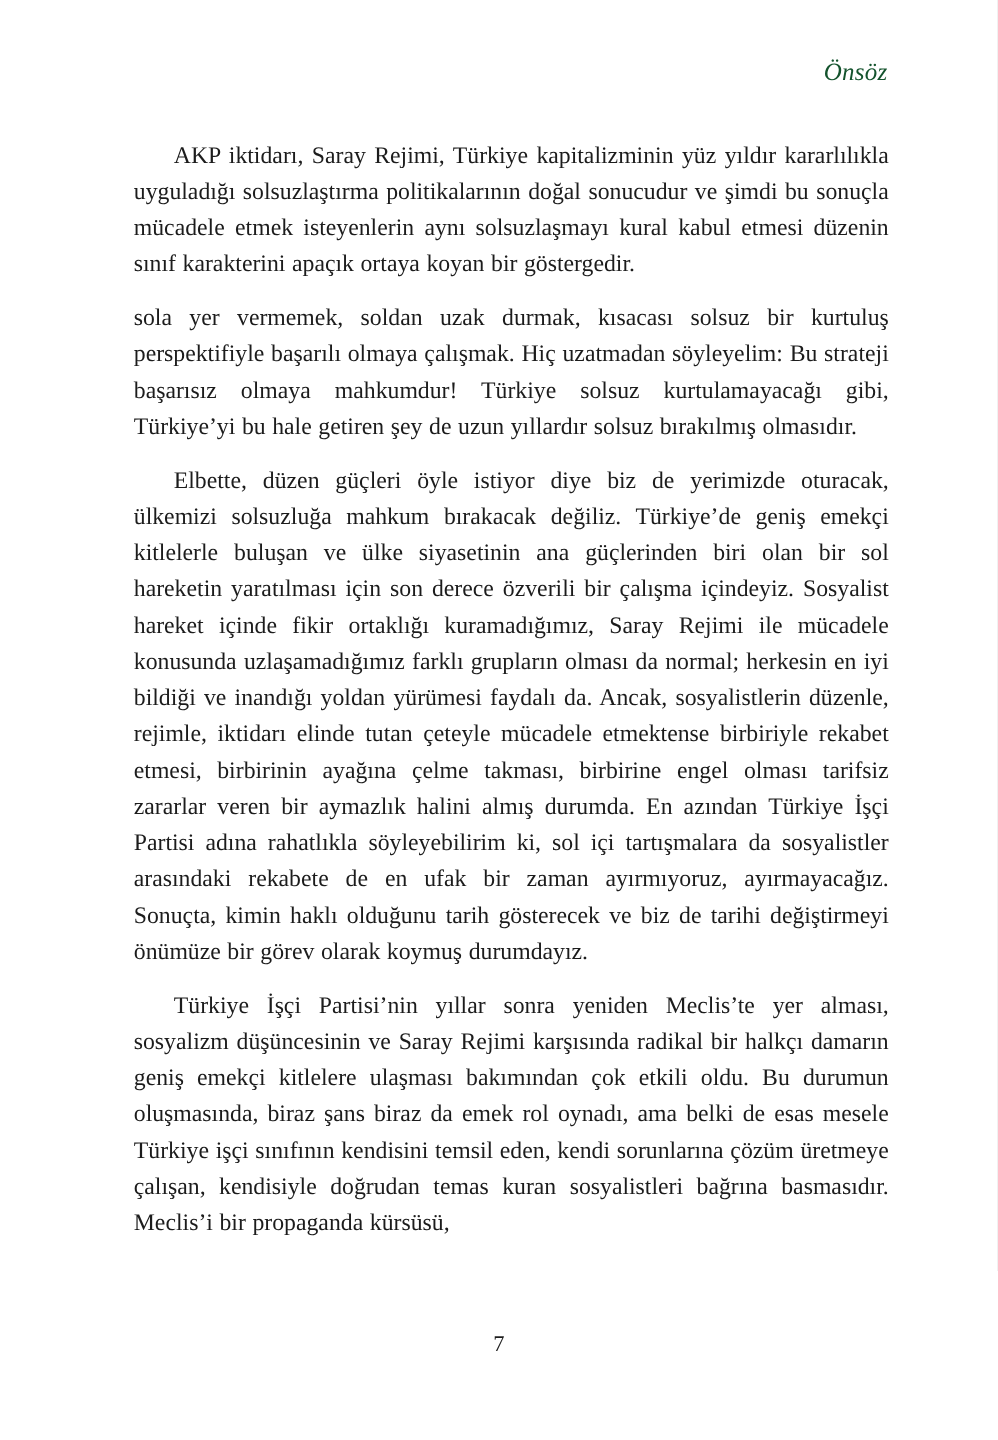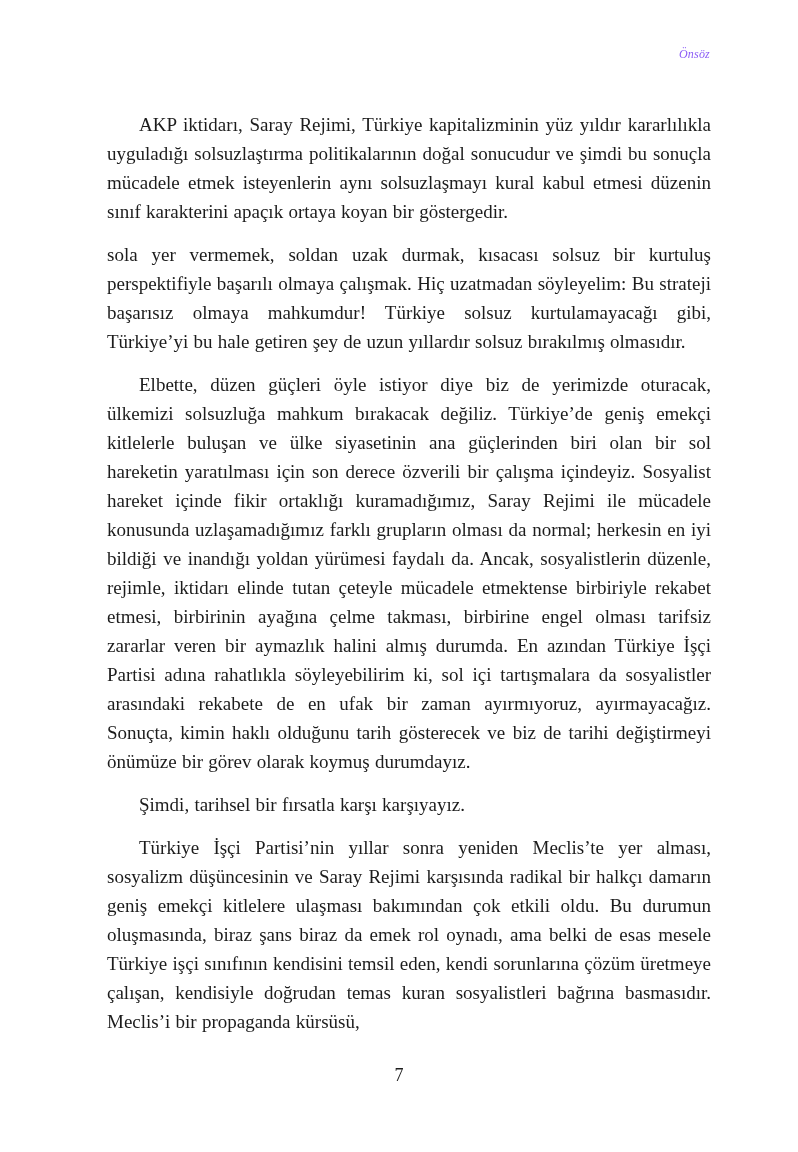--- a/index.html
+++ b/index.html
@@ -16,23 +16,23 @@
     overflow: hidden;
     font-family: "Liberation Serif", "DejaVu Serif", serif;
     color: #1c1c1c;
     box-sizing: border-box;
   }
   .running-head {
     position: absolute;
     top: 47px;
     right: 88px;
     font-style: italic;
-    font-size: 12px;
+    font-size: 20px;
     letter-spacing: 0.2px;
-    color: #8b5cf6;
+    color: #14532d;
   }
   .body-text {
     position: absolute;
     top: 110px;
     left: 107px;
     width: 604px;
   }
   .body-text p {
     margin: 0 0 14px 0;
     font-size: 19px;
@@ -58,19 +58,18 @@
 <body>
 
 <div class="page">
 
   <div class="running-head">Önsöz</div>
 
   <div class="body-text">
     <p class="para indent">AKP iktidarı, Saray Rejimi, Türkiye kapitalizminin yüz yıldır kararlılıkla uyguladığı solsuzlaştırma politikalarının doğal sonucudur ve şimdi bu sonuçla mücadele etmek isteyenlerin aynı solsuzlaşmayı kural kabul etmesi düzenin sınıf karakterini apaçık ortaya koyan bir göstergedir.</p>
     <p class="para">sola yer vermemek, soldan uzak durmak, kısacası solsuz bir kurtuluş perspektifiyle başarılı olmaya çalışmak. Hiç uzatmadan söyleyelim: Bu strateji başarısız olmaya mahkumdur! Türkiye solsuz kurtulamayacağı gibi, Türkiye’yi bu hale getiren şey de uzun yıllardır solsuz bırakılmış olmasıdır.</p>
     <p class="para indent">Elbette, düzen güçleri öyle istiyor diye biz de yerimizde oturacak, ülkemizi solsuzluğa mahkum bırakacak değiliz. Türkiye’de geniş emekçi kitlelerle buluşan ve ülke siyasetinin ana güçlerinden biri olan bir sol hareketin yaratılması için son derece özverili bir çalışma içindeyiz. Sosyalist hareket içinde fikir ortaklığı kuramadığımız, Saray Rejimi ile mücadele konusunda uzlaşamadığımız farklı grupların olması da normal; herkesin en iyi bildiği ve inandığı yoldan yürümesi faydalı da. Ancak, sosyalistlerin düzenle, rejimle, iktidarı elinde tutan çeteyle mücadele etmektense birbiriyle rekabet etmesi, birbirinin ayağına çelme takması, birbirine engel olması tarifsiz zararlar veren bir aymazlık halini almış durumda. En azından Türkiye İşçi Partisi adına rahatlıkla söyleyebilirim ki, sol içi tartışmalara da sosyalistler arasındaki rekabete de en ufak bir zaman ayırmıyoruz, ayırmayacağız. Sonuçta, kimin haklı olduğunu tarih gösterecek ve biz de tarihi değiştirmeyi önümüze bir görev olarak koymuş durumdayız.</p>
-    <p class="para indent">Şimdi, tarihsel bir fırsatla karşı karşıyayız.</p>
     <p class="para indent">Türkiye İşçi Partisi’nin yıllar sonra yeniden Meclis’te yer alması, sosyalizm düşüncesinin ve Saray Rejimi karşısında radikal bir halkçı damarın geniş emekçi kitlelere ulaşması bakımından çok etkili oldu. Bu durumun oluşmasında, biraz şans biraz da emek rol oynadı, ama belki de esas mesele Türkiye işçi sınıfının kendisini temsil eden, kendi sorunlarına çözüm üretmeye çalışan, kendisiyle doğrudan temas kuran sosyalistleri bağrına basmasıdır. Meclis’i bir propaganda kürsüsü,</p>
   </div>
 
   <div class="page-number">7</div>
 
 </div>
 
 </body></html>

